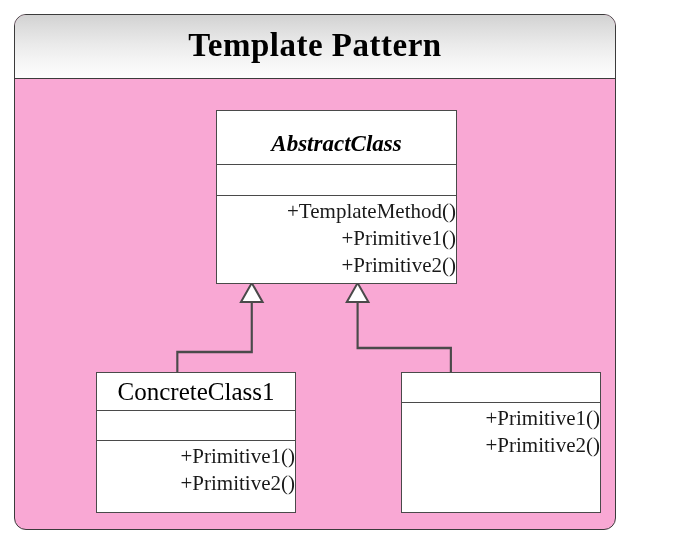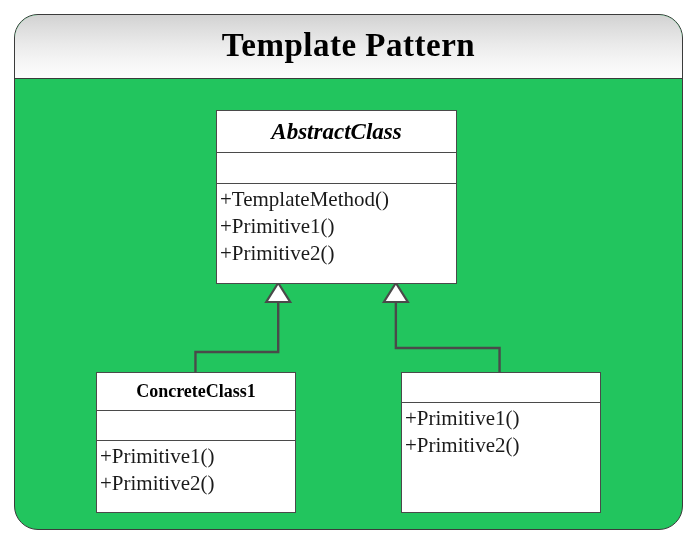--- a/index.html
+++ b/index.html
@@ -13,26 +13,26 @@
     font-family: "Liberation Serif", "DejaVu Serif", serif;
     position: relative;
     overflow: hidden;
   }
 
   
   #diagram-frame {
     position: absolute;
     left: 14px;
     top: 14px;
-    width: 669px;
+    width: 602px;
     height: 516px;
     box-sizing: border-box;
     border: 1.6px solid #3b3b3b;
-    border-radius: 24px;
-    background: #22c55e;
+    border-radius: 12px;
+    background: #f9a8d4;
     overflow: hidden;
   }
 
   
   #title-band {
     position: absolute;
     left: 0;
     top: 0;
     width: 100%;
     height: 64px;
@@ -77,37 +77,39 @@
     justify-content: center;
     text-align: center;
   }
   .uml-attr-row {
     box-sizing: border-box;
     border-bottom: 1.6px solid #4a4a4a;
   }
   .uml-ops-row {
     box-sizing: border-box;
     padding: 2px 0 2px 3px;
+    text-align: right;
   }
   .uml-op {
     font-size: 21px;
     line-height: 27px;
     color: #1a1a1a;
     white-space: nowrap;
   }
 
   
   #abstract-class {
     left: 201px;
     top: 31px;
     width: 241px;
     height: 174px;
   }
   #abstract-class .uml-name-row {
     height: 42px;
+    margin-top: 12px;
   }
   #abstract-class .uml-name-text {
     font-size: 23px;
     font-weight: bold;
     font-style: italic;
     color: #000000;
   }
   #abstract-class .uml-attr-row {
     height: 31px;
   }
@@ -120,22 +122,22 @@
     top: 293px;
     width: 200px;
     height: 141px;
   }
   #concrete-class-1 { left: 81px; }
   #concrete-class-2 { left: 386px; }
   .concrete-class .uml-name-row {
     height: 38px;
   }
   .concrete-class .uml-name-text {
-    font-size: 18px;
-    font-weight: bold;
+    font-size: 25px;
+    font-weight: normal;
     color: #000000;
   }
   .concrete-class .uml-attr-row {
     height: 30px;
   }
   .concrete-class .uml-ops-row {
     height: 70px;
   }
 
   

